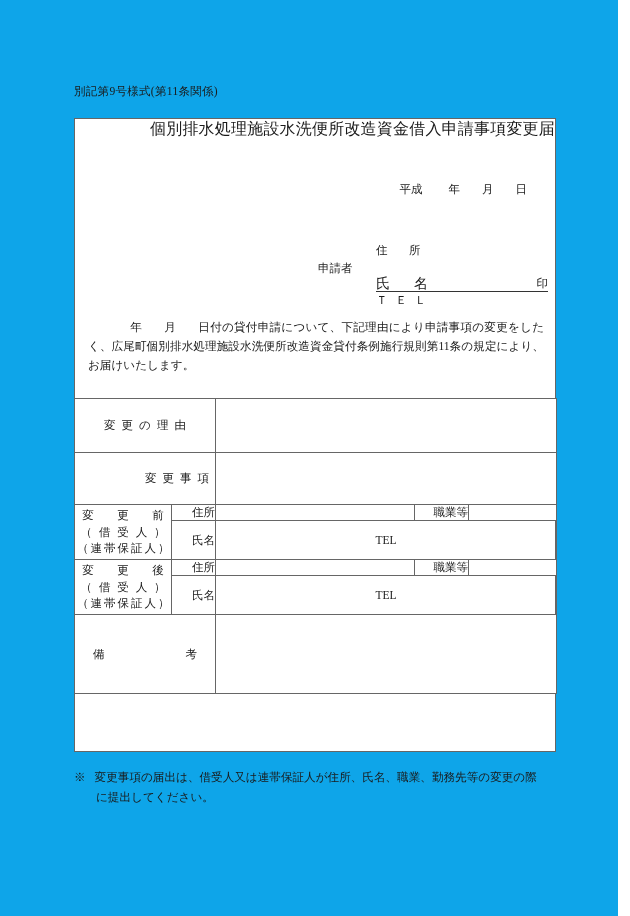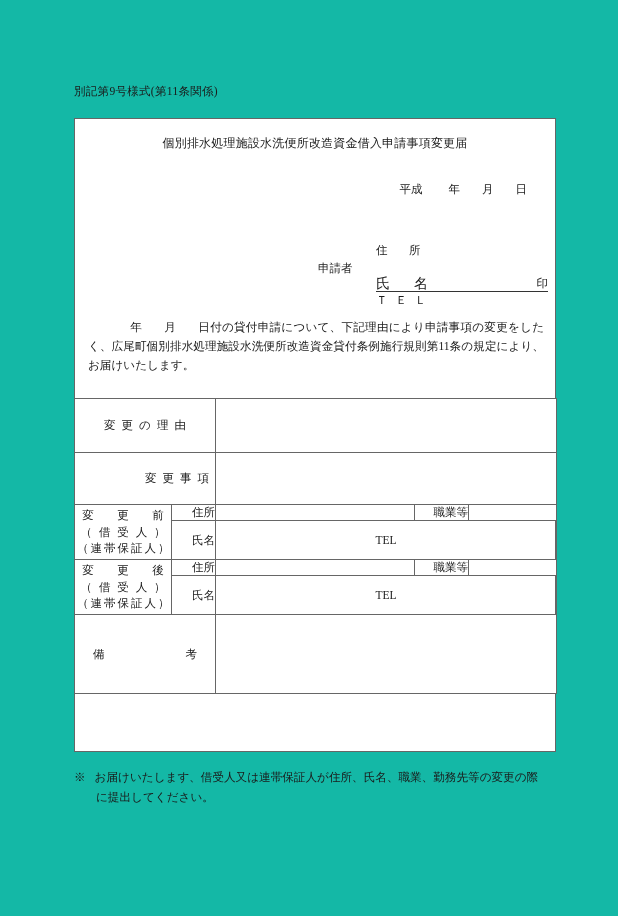--- a/index.html
+++ b/index.html
@@ -15,21 +15,21 @@
     font-family: "Liberation Serif", "DejaVu Serif", serif;
     color: #1a1a1a;
     overflow: hidden;
   }
 
   .page {
     position: absolute;
     left: 0; top: 0;
     width: 618px;
     height: 916px;
-    background: #14b8a6;
+    background: #0ea5e9;
   }
 
   
   .form-number {
     position: absolute;
     left: 74px;
     top: 84px;
     font-size: 11.5px;
     letter-spacing: 0.3px;
     white-space: nowrap;
@@ -49,25 +49,25 @@
 
   
   .upper {
     position: relative;
     height: 279px;
     box-sizing: border-box;
   }
 
   .doc-title {
     position: absolute;
-    top: 16px;
+    top: 0;
     left: 0;
     width: 100%;
-    text-align: center;
-    font-size: 12px;
+    text-align: right;
+    font-size: 16px;
     letter-spacing: 0.2px;
     white-space: nowrap;
   }
 
   .date-line {
     position: absolute;
     top: 63px;
     right: 28px;
     font-size: 11.5px;
     white-space: nowrap;
@@ -318,17 +318,17 @@
           </td>
           <td colspan="3" class="blank-cell"></td>
         </tr>
 
       </tbody>
     </table>
 
   </div>
 
   <div class="note">
-    <span class="marker">※</span><span>お届けいたします、借受人又は連帯保証人が住所、氏名、職業、勤務先等の変更の際</span>
+    <span class="marker">※</span><span>変更事項の届出は、借受人又は連帯保証人が住所、氏名、職業、勤務先等の変更の際</span>
     <span class="l2">に提出してください。</span>
   </div>
 
 </div>
 
 </body></html>

